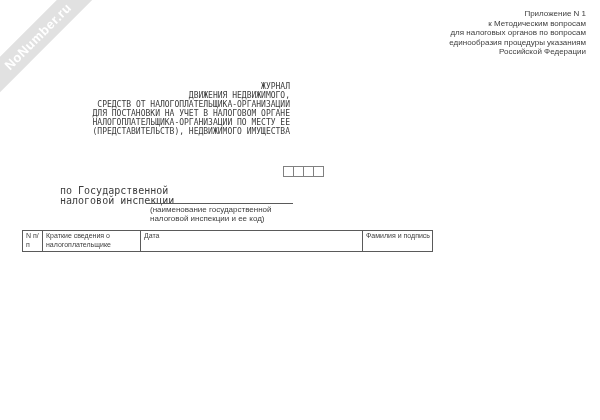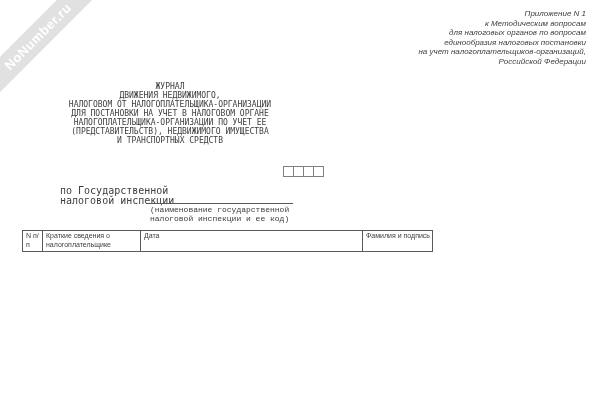--- a/index.html
+++ b/index.html
@@ -28,27 +28,27 @@
 
   
   .annex {
     position: absolute;
     top: 9px; right: 14px;
     text-align: right;
     font-size: 8px;
     line-height: 9.6px;
     white-space: nowrap;
   }
-  .annex div { display: block; font-style: italic; }
+  .annex div { display: block; }
 
   
   .doc-title {
     position: absolute;
     top: 82px; left: 50px; width: 240px;
-    text-align: center;
+    text-align: right;
     font-family: "DejaVu Sans Mono", "Liberation Mono", monospace;
     font-size: 8px;
     line-height: 9px;
     white-space: nowrap;
   }
 
   
   .code-boxes {
     position: absolute;
     left: 283px; top: 166px;
@@ -73,21 +73,21 @@
   }
   .fill-line {
     position: absolute;
     left: 146px; top: 195px;
     width: 147px; height: 8px;
     border-bottom: 1px solid #5a5a5a;
   }
   .fill-caption {
     position: absolute;
     left: 150px; top: 205px;
-    font-family: Liberation Mono, monospace;
+    font-family: Liberation Sans, sans-serif;
     font-size: 8px;
     line-height: 9px;
     white-space: nowrap;
   }
 
   
   table.register {
     position: absolute;
     left: 22px; top: 230px;
     border-collapse: collapse;
@@ -111,33 +111,31 @@
 <body>
 
 <div class="ribbon">
   <span>NoNumber.ru</span>
 </div>
 
 <div class="annex">
   <div>Приложение N 1</div>
   <div>к Методическим вопросам</div>
   <div>для налоговых органов по вопросам</div>
-  <div>единообразия налоговых постановки</div>
-  <div>на учет налогоплательщиков-организаций,</div>
+  <div>единообразия процедуры указаниям</div>
   <div>Российской Федерации</div>
 </div>
 
 <div class="doc-title">
   <div>ЖУРНАЛ</div>
   <div>ДВИЖЕНИЯ НЕДВИЖИМОГО,</div>
-  <div>НАЛОГОВОМ ОТ НАЛОГОПЛАТЕЛЬЩИКА-ОРГАНИЗАЦИИ</div>
+  <div>СРЕДСТВ ОТ НАЛОГОПЛАТЕЛЬЩИКА-ОРГАНИЗАЦИИ</div>
   <div>ДЛЯ ПОСТАНОВКИ НА УЧЕТ В НАЛОГОВОМ ОРГАНЕ</div>
-  <div>НАЛОГОПЛАТЕЛЬЩИКА-ОРГАНИЗАЦИИ ПО УЧЕТ ЕЕ</div>
+  <div>НАЛОГОПЛАТЕЛЬЩИКА-ОРГАНИЗАЦИИ ПО МЕСТУ ЕЕ</div>
   <div>(ПРЕДСТАВИТЕЛЬСТВ), НЕДВИЖИМОГО ИМУЩЕСТВА</div>
-  <div>И ТРАНСПОРТНЫХ СРЕДСТВ</div>
 </div>
 
 <div class="code-boxes">
   <div class="code-box"></div>
   <div class="code-box"></div>
   <div class="code-box"></div>
   <div class="code-box"></div>
 </div>
 
 <div class="inspection-label">

